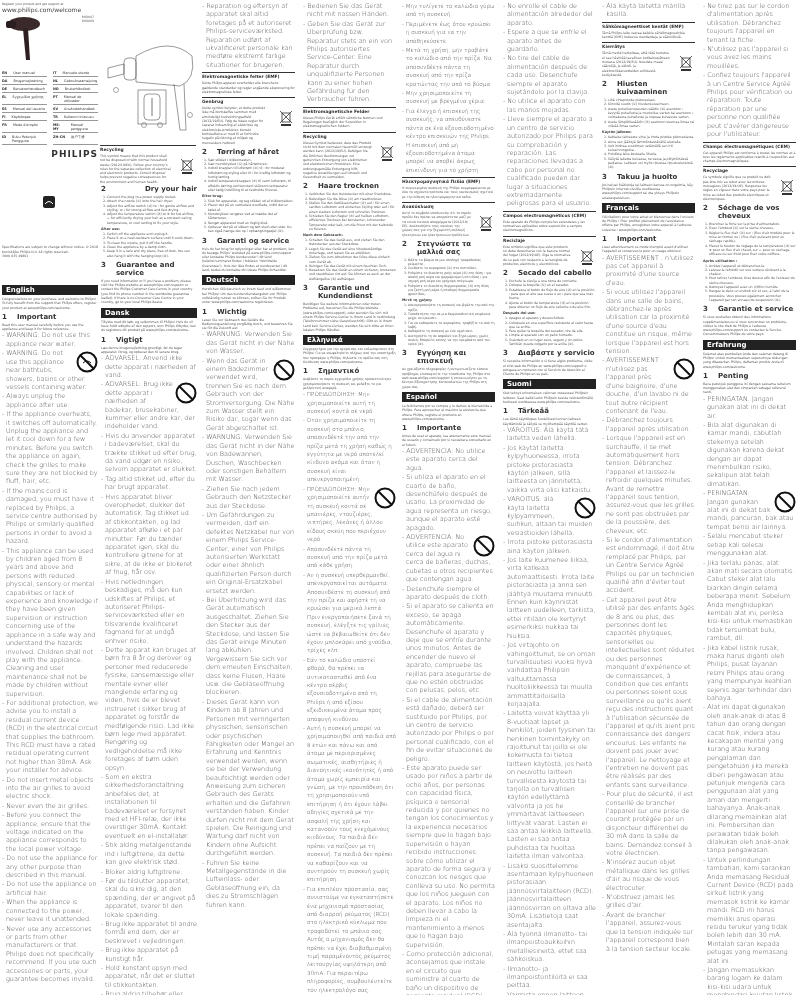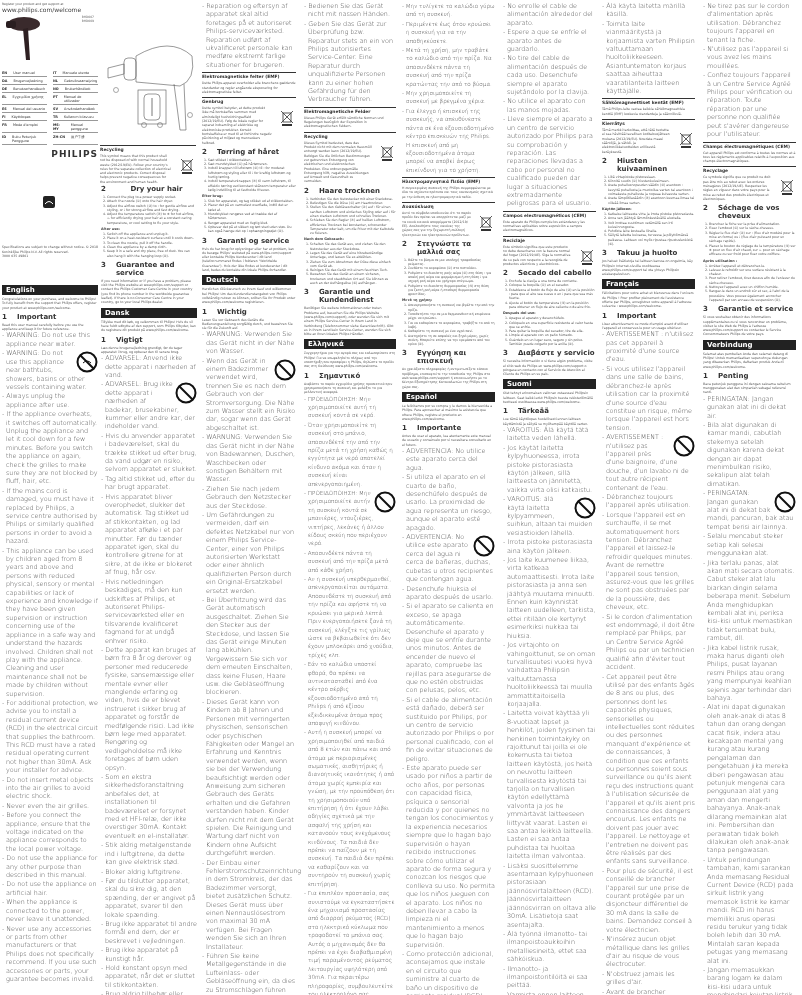--- a/index.html
+++ b/index.html
@@ -173,21 +173,21 @@
       <li>When the appliance is connected to the power, never leave it unattended.</li>
       <li>Never use any accessories or parts from other manufacturers or that Philips does not specifically recommend. If you use such accessories or parts, your guarantee becomes invalid.</li>
 
     </ul>
 
   </div>
 
   <div class="half" style="left:101px;top:182px">
     <div class="h1" style="justify-content:space-between">
         <span>2</span>
-        <span style="flex:1;text-align:center">Dry your hair</span>
+        <span style="flex:1;text-align:right">Dry your hair</span>
       </div>
     <ol class="steps">
       <li>Connect the plug to a power supply socket.</li>
         <li>Attach the nozzle (①) onto the hair dryer.</li>
       <li>Adjust the airflow switch (②) to ⁝ for gentle airflow and styling, or ⁞ for strong airflow and fast drying.</li>
         <li>Adjust the temperature switch (③) to ❄ for hot airflow, ♨ for efficiently drying your hair at a constant caring temperature, or cool setting to fix your style.</li>
     </ol>
     <div class="sub">After use:</div>
     <ol class="steps">
       <li>Switch off the appliance and unplug it.</li>
@@ -285,21 +285,20 @@
       <li>WARNUNG: Verwenden Sie das Gerät nicht in der Nähe von Wasser.</li>
       <li><svg class="noicon" viewBox="0 0 22 22">
             <circle cx="11" cy="11" r="9.5" fill="none" stroke="#111" stroke-width="2"></circle>
             <line x1="4" y1="4" x2="18" y2="18" stroke="#111" stroke-width="2"></line>
           </svg><span>Wenn das Gerät in einem Badezimmer verwendet wird, trennen Sie es nach dem Gebrauch von der Stromversorgung. Die Nähe zum Wasser stellt ein Risiko dar, sogar wenn das Gerät abgeschaltet ist.</span></li>
       <li>WARNUNG: Verwenden Sie das Gerät nicht in der Nähe von Badewannen, Duschen, Waschbecken oder sonstigen Behältern mit Wasser.</li>
         <li>Ziehen Sie nach jedem Gebrauch den Netzstecker aus der Steckdose.</li>
       <li>Um Gefährdungen zu vermeiden, darf ein defektes Netzkabel nur von einem Philips Service-Center, einer von Philips autorisierten Werkstatt oder einer ähnlich qualifizierten Person durch ein Original-Ersatzkabel ersetzt werden.</li>
         <li>Bei Überhitzung wird das Gerät automatisch ausgeschaltet. Ziehen Sie den Stecker aus der Steckdose, und lassen Sie das Gerät einige Minuten lang abkühlen. Vergewissern Sie sich vor dem erneuten Einschalten, dass keine Flusen, Haare usw. die Gebläseöffnung blockieren.</li>
       <li>Dieses Gerät kann von Kindern ab 8 Jahren und Personen mit verringerten physischen, sensorischen oder psychischen Fähigkeiten oder Mangel an Erfahrung und Kenntnis verwendet werden, wenn sie bei der Verwendung beaufsichtigt werden oder Anweisung zum sicheren Gebrauch des Geräts erhalten und die Gefahren verstanden haben. Kinder dürfen nicht mit dem Gerät spielen. Die Reinigung und Wartung darf nicht von Kindern ohne Aufsicht durchgeführt werden.</li>
-        <li>Der Einbau einer Fehlerstromschutzeinrichtung in dem Stromkreis, der das Badezimmer versorgt, bietet zusätzlichen Schutz. Dieses Gerät muss über einen Nennauslösestrom von maximal 30 mA verfügen. Bei Fragen wenden Sie sich an Ihren Installateur.</li>
       <li>Führen Sie keine Metallgegenstände in die Lufteinlass- oder Gebläseöffnung ein, da dies zu Stromschlägen führen kann.</li>
 
     </ul>
   </div>
   <div style="width:98px;padding:2px 2px">
     <ul class="big" style="font-size:6.4px;line-height:8.4px">
         <li>Bedienen Sie das Gerät nicht mit nassen Händen.</li>
         <li>Geben Sie das Gerät zur Überprüfung bzw. Reparatur stets an ein von Philips autorisiertes Service-Center. Eine Reparatur durch unqualifizierte Personen kann zu einer hohen Gefährdung für den Verbraucher führen.</li>
       </ul>
     <div class="h2">Elektromagnetische Felder</div>
@@ -414,21 +413,21 @@
         <span>Importante</span>
       </div>
     <div class="tiny">Antes de usar el aparato, lea atentamente este manual de usuario y consérvelo por si necesitara consultarlo en el futuro.</div>
     <ul class="big" style="font-size:6.4px;line-height:8.4px">
       <li>ADVERTENCIA: No utilice este aparato cerca del agua.</li>
         <li>Si utiliza el aparato en el cuarto de baño, desenchúfelo después de usarlo. La proximidad de agua representa un riesgo, aunque el aparato esté apagado.</li>
       <li><svg class="noicon" viewBox="0 0 22 22">
             <circle cx="11" cy="11" r="9.5" fill="none" stroke="#111" stroke-width="2"></circle>
             <line x1="4" y1="4" x2="18" y2="18" stroke="#111" stroke-width="2"></line>
           </svg><span>ADVERTENCIA: No utilice este aparato cerca del agua ni cerca de bañeras, duchas, cubetas u otros recipientes que contengan agua.</span></li>
-      <li>Desenchufe hiuksia el aparato después de usarlo.</li>
+      <li>Desenchufe siempre el aparato después de cloth.</li>
         <li>Si el aparato se calienta en exceso, se apaga automáticamente. Desenchufe el aparato y deje que se enfríe durante unos minutos. Antes de encender de nuevo el aparato, compruebe las rejillas para asegurarse de que no estén obstruidas con pelusas, pelos, etc.</li>
       <li>Si el cable de alimentación está dañado, deberá ser sustituido por Philips, por un centro de servicio autorizado por Philips o por personal cualificado, con el fin de evitar situaciones de peligro.</li>
         <li>Este aparato puede ser usado por niños a partir de ocho años, por personas con capacidad física, psíquica o sensorial reducida y por quienes no tengan los conocimientos y la experiencia necesarios siempre que lo hagan bajo supervisión o hayan recibido instrucciones sobre cómo utilizar el aparato de forma segura y conozcan los riesgos que conlleva su uso. No permita que los niños jueguen con el aparato. Los niños no deben llevar a cabo la limpieza ni el mantenimiento a menos que lo hagan bajo supervisión.</li>
       <li>Como protección adicional, aconsejamos que instale en el circuito que suministre al cuarto de baño un dispositivo de corriente residual (RCD). Este RCD debe tener una corriente operacional residual que no exceda de 30 mA. Consulte a su electricista.</li>
 
     </ul>
   </div>
   <div style="width:98px;padding:2px 2px">
     <ul class="big" style="font-size:6.4px;line-height:8.4px">
       <li>No enrolle el cable de alimentación alrededor del aparato.</li>
@@ -497,21 +496,20 @@
         <li>Varmista ennen laitteen liittämistä, että laitteeseen merkitty jännite vastaa paikallista jännitettä.</li>
 
     </ul>
   </div>
 </div>
 
 <div class="col c4" style="display:flex;gap:4px;padding:0">
   <div style="width:98px;padding:2px 2px">
     <ul class="big" style="font-size:6.4px;line-height:8.4px">
         <li>Älä käytä laitetta märillä käsillä.</li>
-        <li>Toimita laite vianmääritystä ja korjaamista varten Philipsin valtuuttamaan huoltoliikkeeseen. Asiantuntematon korjaus saattaa aiheuttaa vaaratilanteita laitteen käyttäjälle.</li>
       </ul>
     <div class="h2">Sähkömagneettiset kentät (EMF)</div>
     <div class="tiny">Tämä Philips-laite vastaa kaikkia sähkömagneettisia kenttiä (EMF) koskevia standardeja ja säännöksiä.</div>
     <div class="h2">Kierrätys</div>
     <div class="recy">
         <div class="tiny">Tämä merkki tarkoittaa, että tätä tuotetta ei saa hävittää tavallisen kotitalousjätteen mukana (2012/19/EU). Noudata maasi sääntöjä, ja sähkö- ja elektroniikkatuotteiden erillisestä keräyksestä.</div>
       <svg class="binicon" viewBox="0 0 14 16">
           <rect x="3" y="3" width="8" height="9" fill="none" stroke="#333" stroke-width="0.8"></rect>
           <line x1="1" y1="1" x2="13" y2="13" stroke="#333" stroke-width="0.8"></line>
           <line x1="13" y1="1" x2="1" y2="13" stroke="#333" stroke-width="0.8"></line>
@@ -602,21 +600,21 @@
         <li>Pour retirer l'embout, tirez dessus afin de l'enlever du sèche-cheveux.</li>
         <li>Nettoyez l'appareil avec un chiffon humide.</li>
         <li>Rangez-le dans un endroit sûr et sec, à l'abri de la poussière. Vous pouvez également accrocher l'appareil par son anneau de suspension (④).</li>
       </ol>
     <div class="h1">
         <span>3</span>
         <span>Garantie et service</span>
       </div>
     <div class="tiny">Si vous souhaitez obtenir des informations supplémentaires ou si vous rencontrez un problème, visitez le site Web de Philips à l'adresse www.philips.com/support ou contactez le Service Consommateurs Philips de votre pays.</div>
 
-    <div class="langbar">Verbindung</div>
+    <div class="langbar">Erfahrung</div>
     <div class="tiny">Selamat atas pembelian Anda dan selamat datang di Philips! Untuk memanfaatkan sepenuhnya dukungan yang ditawarkan Philips, daftarkan produk Anda di www.philips.com/welcome.</div>
     <div class="h1">
         <span>1</span>
         <span>Penting</span>
       </div>
     <div class="tiny">Baca petunjuk pengguna ini dengan saksama sebelum menggunakan alat dan simpanlah sebagai referensi nanti.</div>
     <ul class="big" style="font-size:6.4px;line-height:8.4px">
       <li>PERINGATAN: Jangan gunakan alat ini di dekat air.</li>
         <li>Bila alat digunakan di kamar mandi, cabutlah stekernya setelah digunakan karena dekat dengan air dapat menimbulkan risiko, sekalipun alat telah dimatikan.</li>
       <li><svg class="noicon" viewBox="0 0 22 22">

